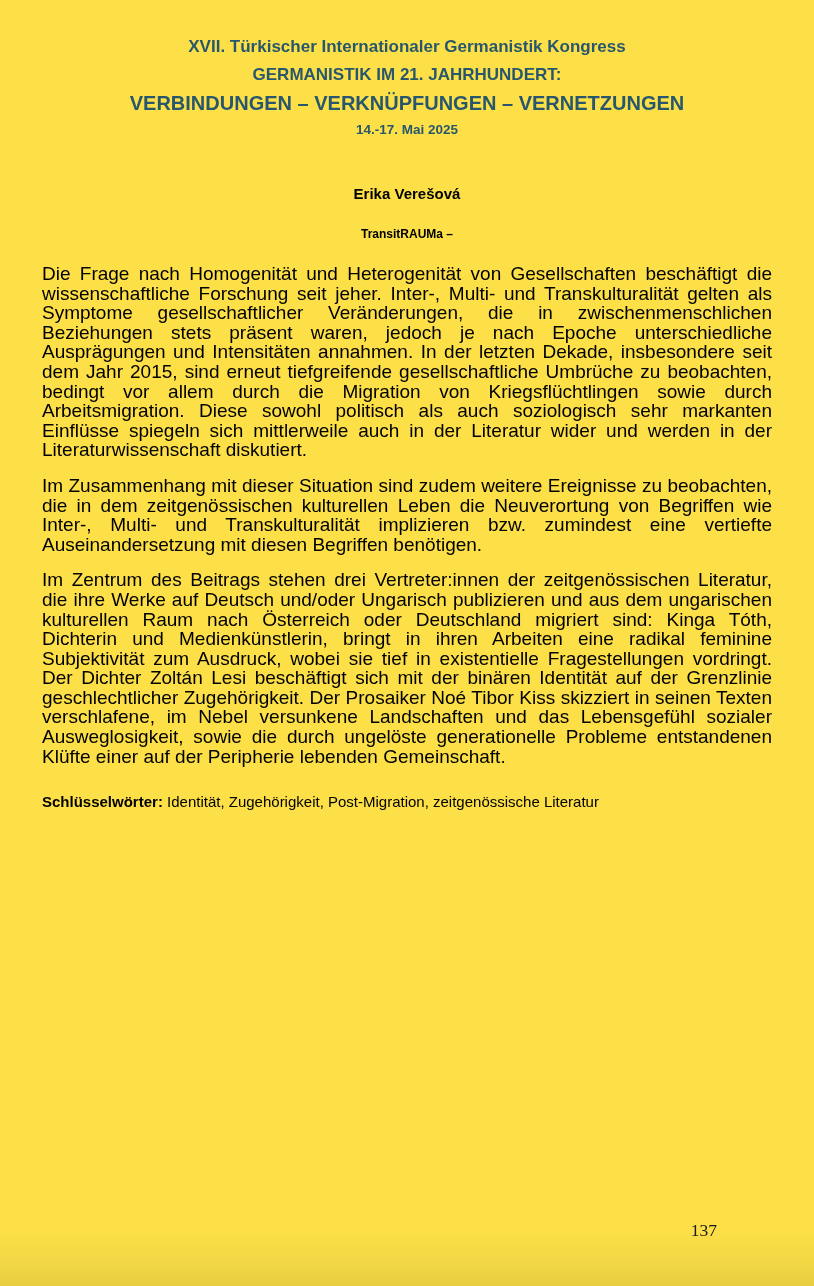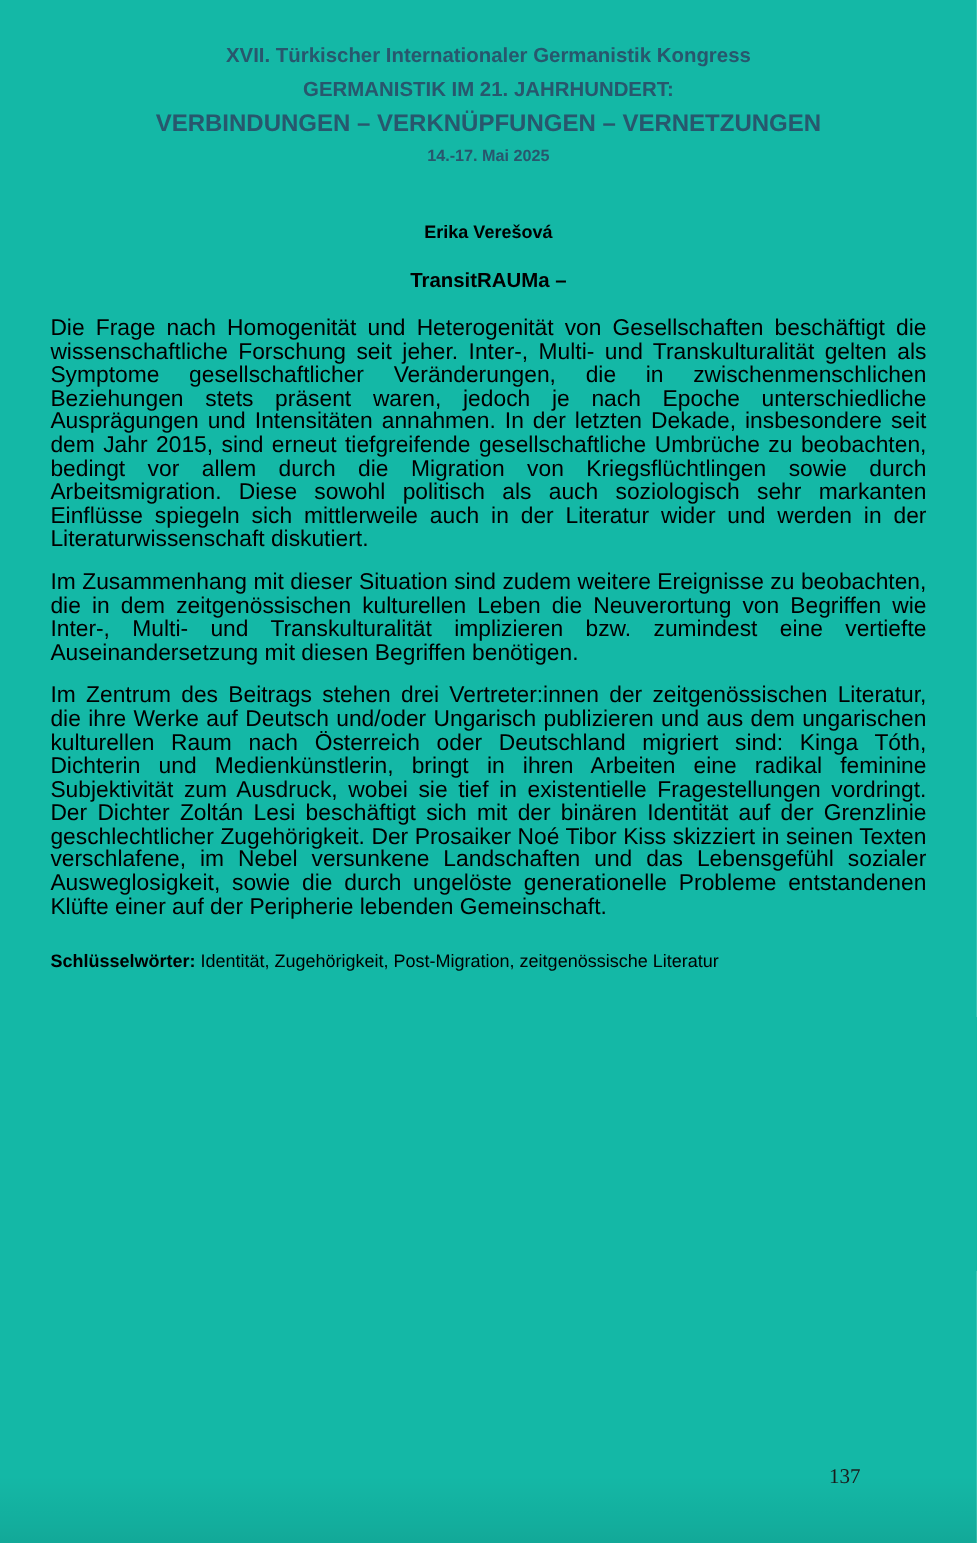--- a/index.html
+++ b/index.html
@@ -2,21 +2,21 @@
 <html><head>
 <meta charset="utf-8">
 <style>
   html, body { margin: 0; padding: 0; }
   body { background: #ffffff; }
   .page {
     position: relative;
     width: 814px;
     height: 1286px;
     margin: 0 auto;
-    background: #14b8a6;
+    background: #fde047;
     overflow: hidden;
     font-family: "Liberation Sans", sans-serif;
     color: #000000;
   }
   .conference-header {
     padding-top: 37px;
     text-align: center;
     font-weight: bold;
     color: #28576d;
   }
@@ -30,21 +30,21 @@
     margin: 47px 42px 0 42px;
     text-align: center;
     font-weight: bold;
     font-size: 15px;
     line-height: 18px;
   }
   .abstract-title {
     margin: 21px 42px 0 42px;
     text-align: center;
     font-weight: bold;
-    font-size: 17px;
+    font-size: 12px;
     line-height: 20px;
   }
   .abstract-body {
     margin: 20px 42px 0 42px;
     font-size: 19px;
     line-height: 19.6px;
     text-align: justify;
   }
   .abstract-body p { margin: 0 0 16px 0; }
   .keywords-line {

